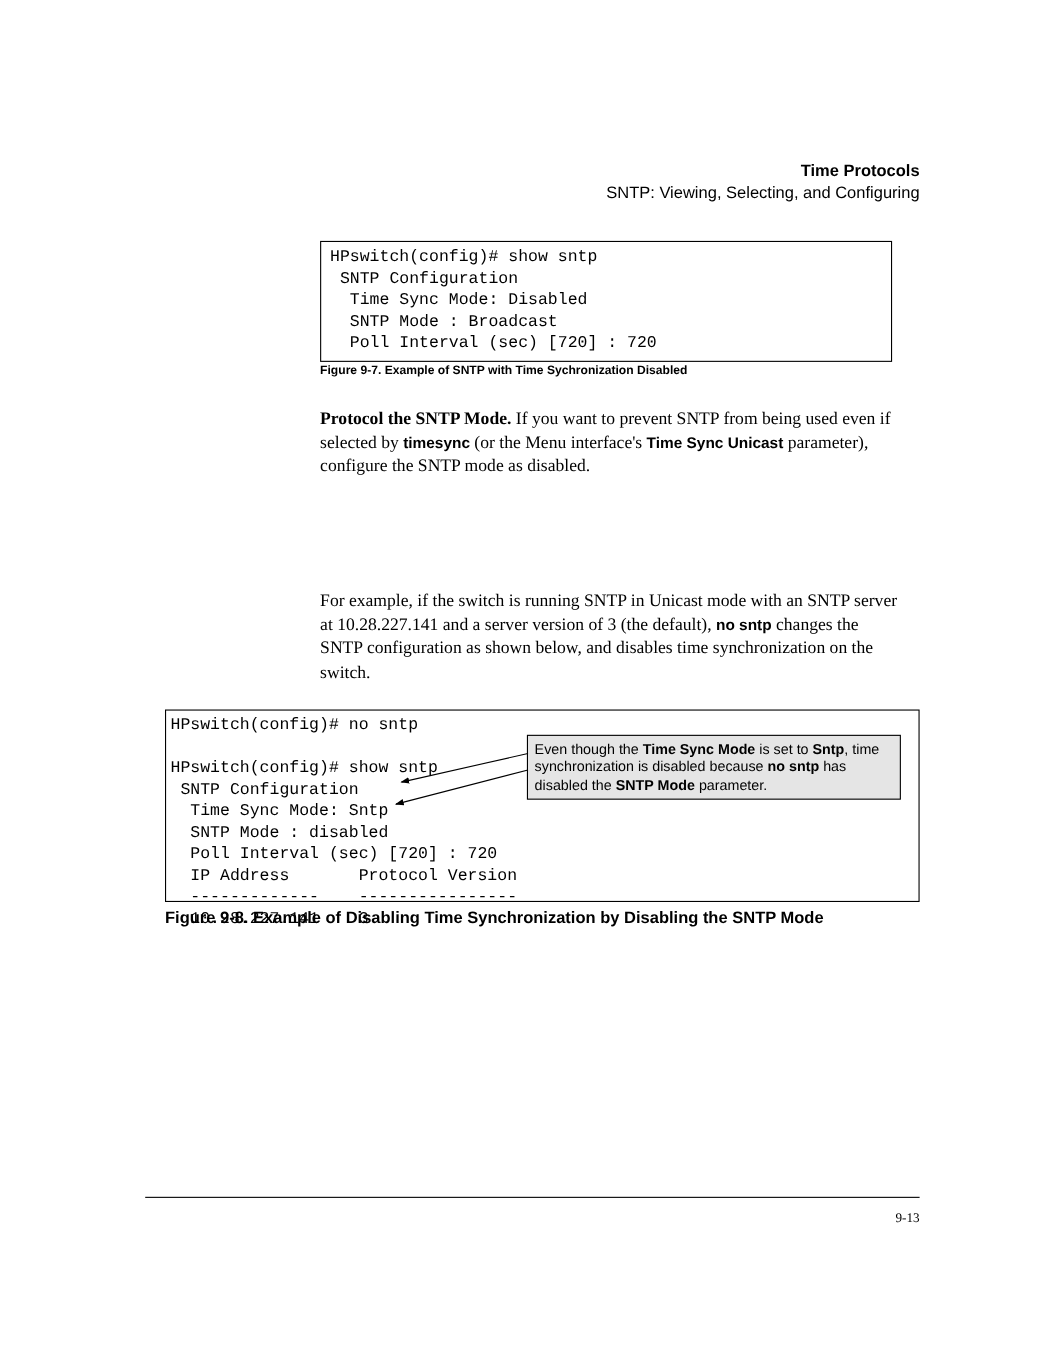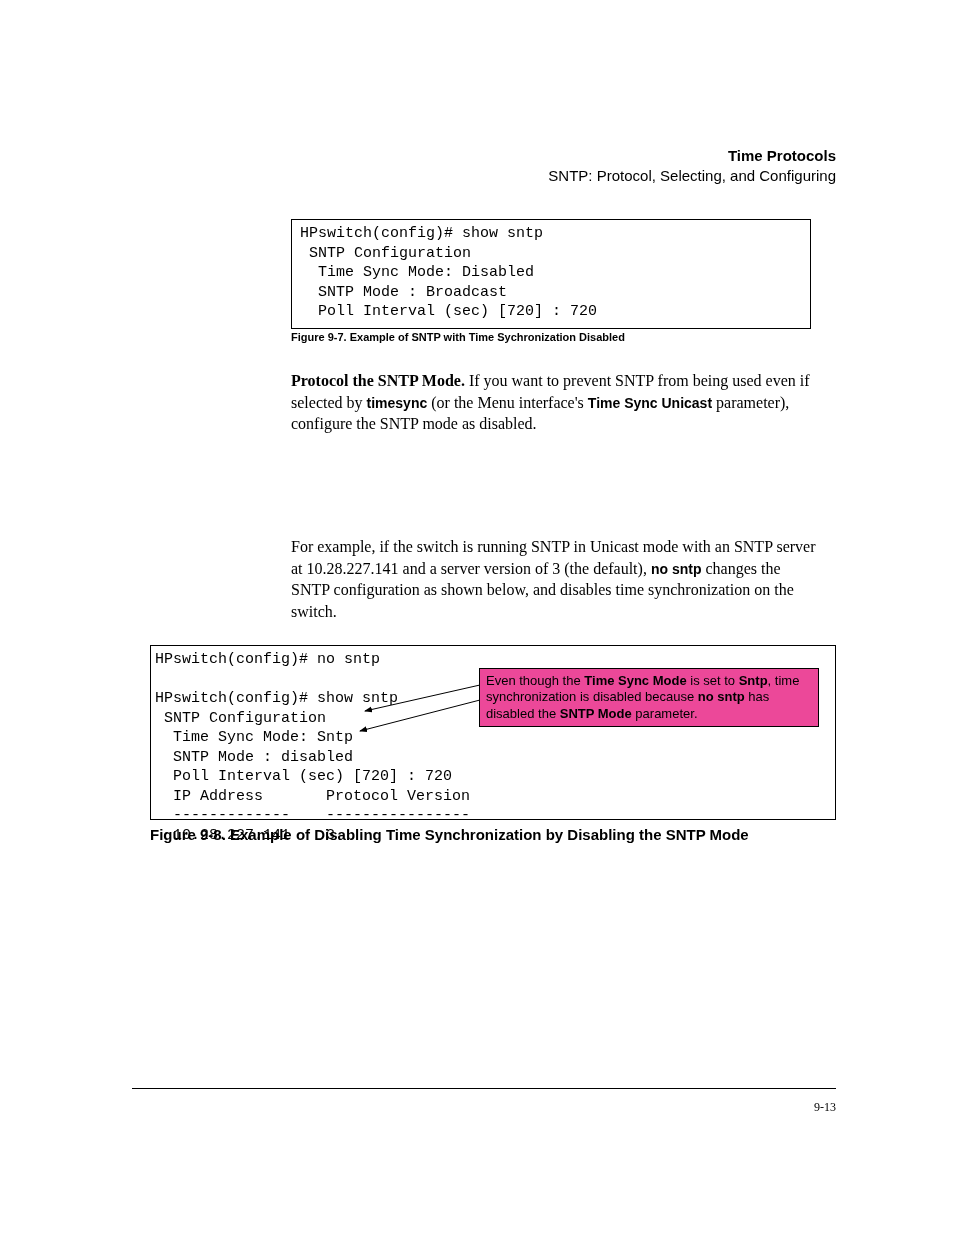--- a/index.html
+++ b/index.html
@@ -107,21 +107,21 @@
   .annotation {
     position: absolute;
     left: 479px;
     top: 668px;
     width: 340px;
     border: 1px solid #000;
     font-family: Arial, Helvetica, sans-serif;
     font-size: 13px;
     line-height: 1.25;
     padding: 4px 6px;
-    background: #ec4899;
+    background: #e5e5e5;
     box-sizing: border-box;
   }
   .caption2 {
     position: absolute;
     left: 150px;
     top: 826px;
     font-family: Arial, Helvetica, sans-serif;
     font-weight: bold;
     font-size: 15px;
   }
@@ -146,21 +146,21 @@
     font-family: "Century Schoolbook", Georgia, serif;
   }
 </style>
 </head>
 <body>
 
 <div class="page">
 
   <div class="header">
     <div class="title">Time Protocols</div>
-    <div class="sub">SNTP: Protocol, Selecting, and Configuring</div>
+    <div class="sub">SNTP: Viewing, Selecting, and Configuring</div>
   </div>
 
   <div class="codebox1">HPswitch(config)# show sntp
  SNTP Configuration
   Time Sync Mode: Disabled
   SNTP Mode : Broadcast
   Poll Interval (sec) [720] : 720</div>
 
   <div class="caption1">Figure 9-7.  Example of SNTP with Time Sychronization Disabled</div>
 

